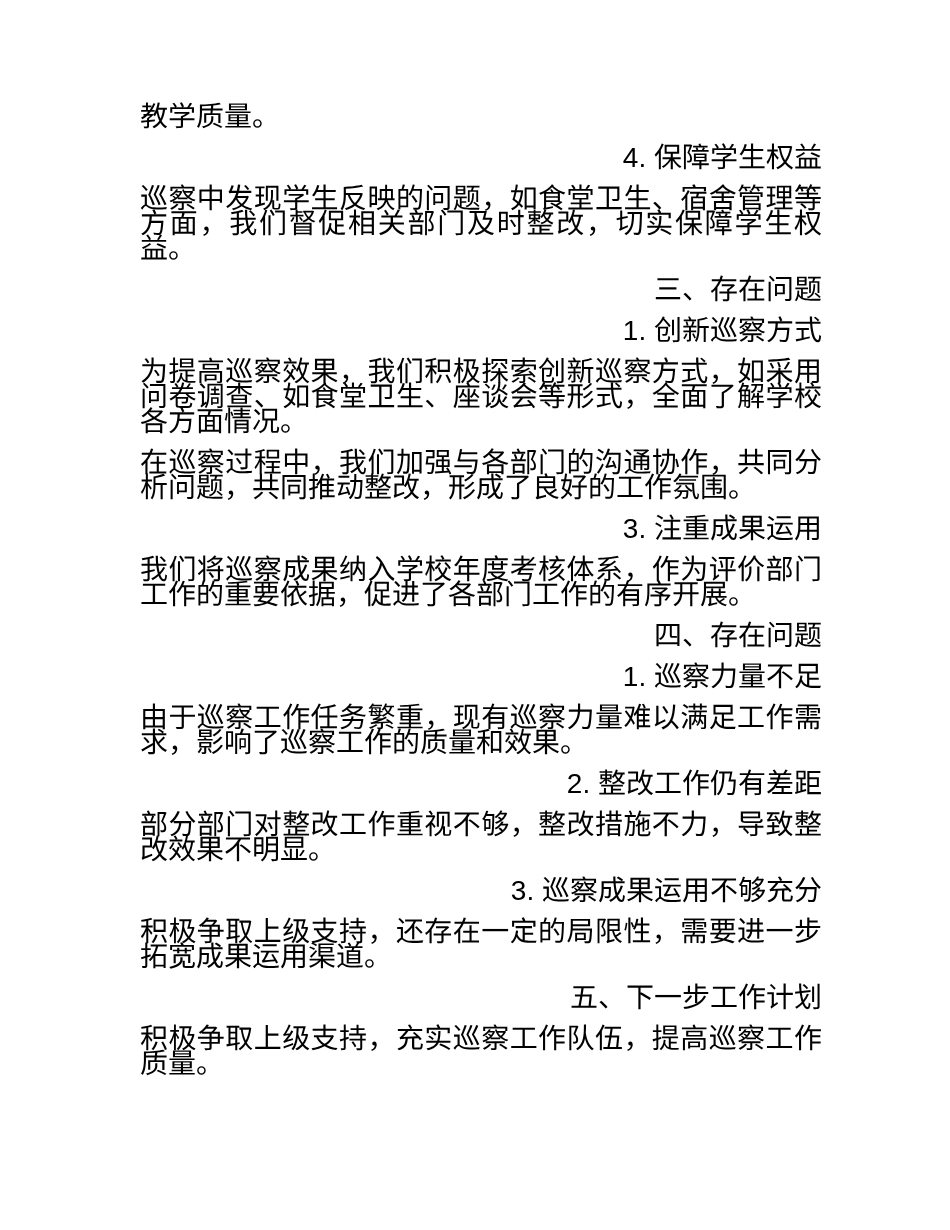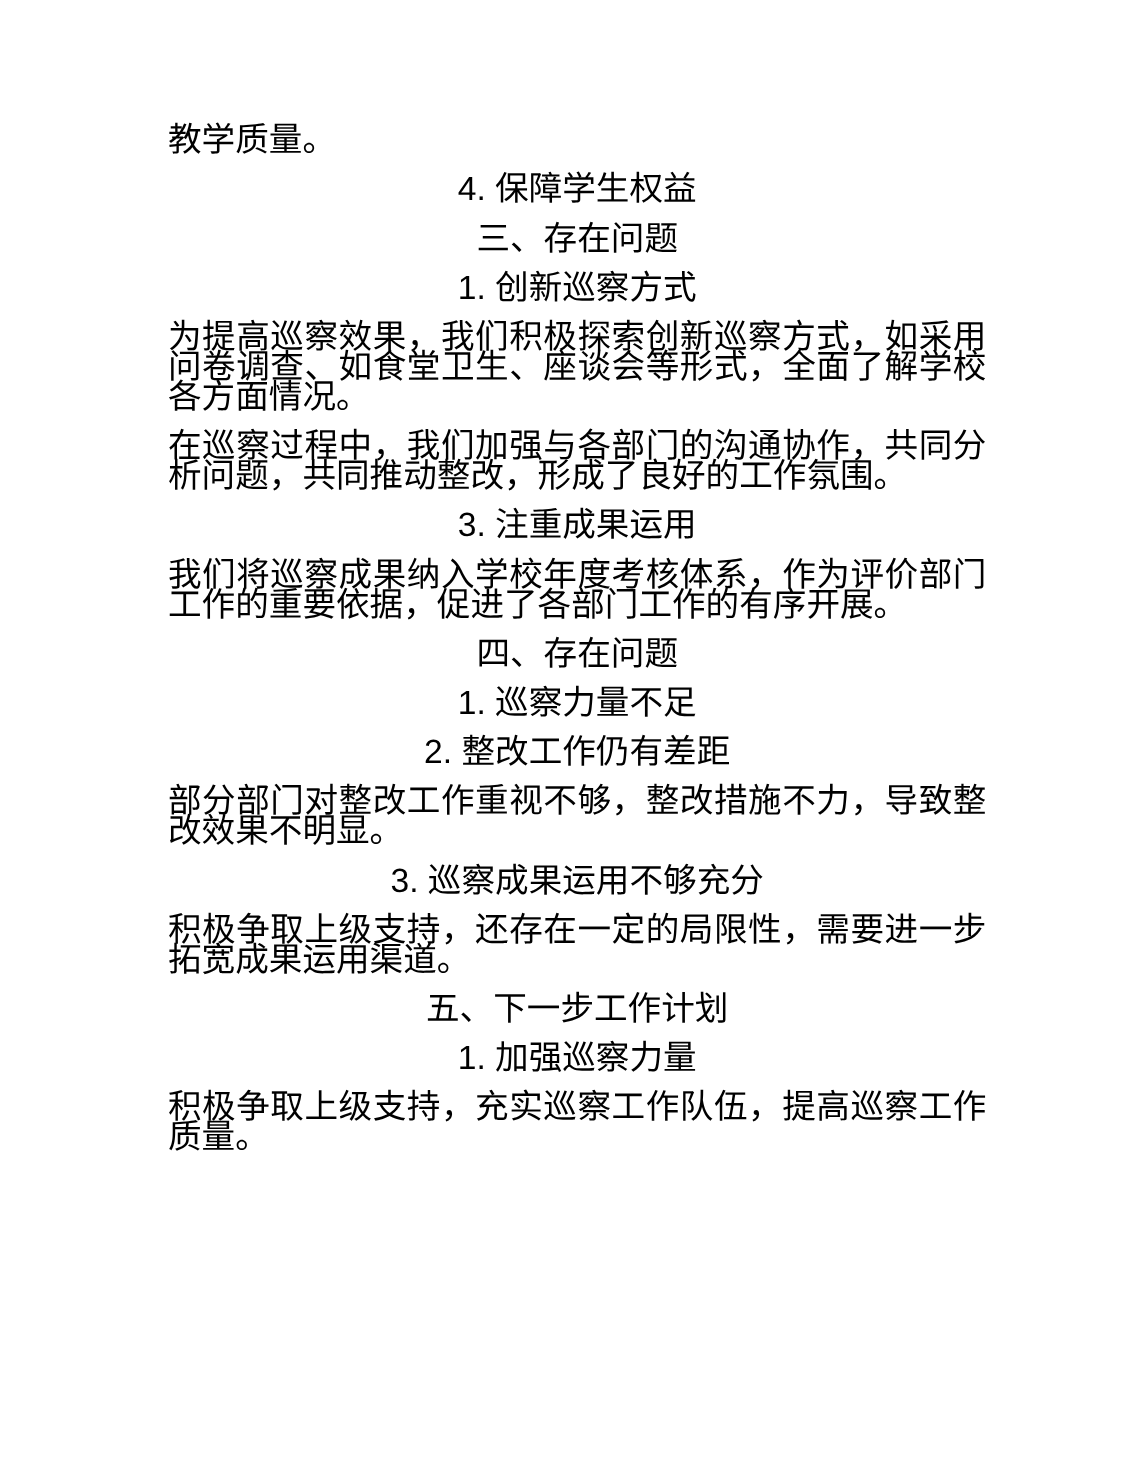--- a/index.html
+++ b/index.html
@@ -25,39 +25,40 @@
     font-size: 28px;
     font-weight: 400;
     line-height: 25px;            
     letter-spacing: 0px;
     word-break: break-all;
     text-align: justify;
     text-justify: inter-ideograph;
     white-space: normal;
   }
   .blk.heading, .blk.subheading {
-    text-align: center;
+    text-align: right;
   }
 </style>
 </head>
 <body>
 
 <div class="page">
   <div class="doc-body" id="doc-blocks">
       <p class="blk paragraph">教学质量。</p>
       <p class="blk subheading">4. 保障学生权益</p>
+      <p class="blk paragraph">巡察中发现学生反映的问题，如食堂卫生、宿舍管理等方面，我们督促相关部门及时整改，切实保障学生权益。</p>
       <p class="blk heading">三、存在问题</p>
       <p class="blk subheading">1. 创新巡察方式</p>
       <p class="blk paragraph">为提高巡察效果，我们积极探索创新巡察方式，如采用问卷调查、如食堂卫生、座谈会等形式，全面了解学校各方面情况。</p>
       <p class="blk paragraph">在巡察过程中，我们加强与各部门的沟通协作，共同分析问题，共同推动整改，形成了良好的工作氛围。</p>
       <p class="blk subheading">3. 注重成果运用</p>
       <p class="blk paragraph">我们将巡察成果纳入学校年度考核体系，作为评价部门工作的重要依据，促进了各部门工作的有序开展。</p>
       <p class="blk heading">四、存在问题</p>
       <p class="blk subheading">1. 巡察力量不足</p>
+      <p class="blk paragraph">由于巡察工作任务繁重，现有巡察力量难以满足工作需求，影响了巡察工作的质量和效果。</p>
       <p class="blk subheading">2. 整改工作仍有差距</p>
       <p class="blk paragraph">部分部门对整改工作重视不够，整改措施不力，导致整改效果不明显。</p>
       <p class="blk subheading">3. 巡察成果运用不够充分</p>
       <p class="blk paragraph">积极争取上级支持，还存在一定的局限性，需要进一步拓宽成果运用渠道。</p>
       <p class="blk heading">五、下一步工作计划</p>
-      <p class="blk subheading">1. 加强巡察力量</p>
       <p class="blk paragraph">积极争取上级支持，充实巡察工作队伍，提高巡察工作质量。</p>
     </div>
 </div>
 
 </body></html>

